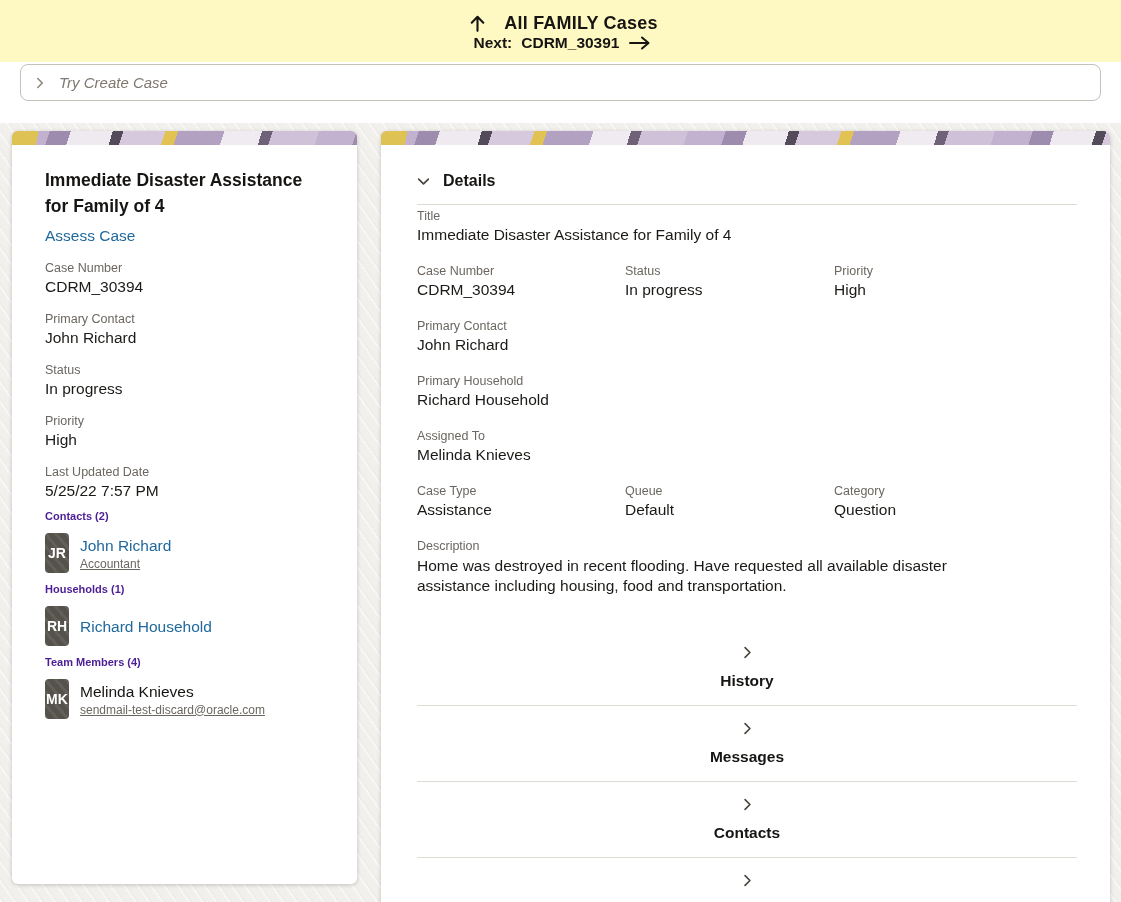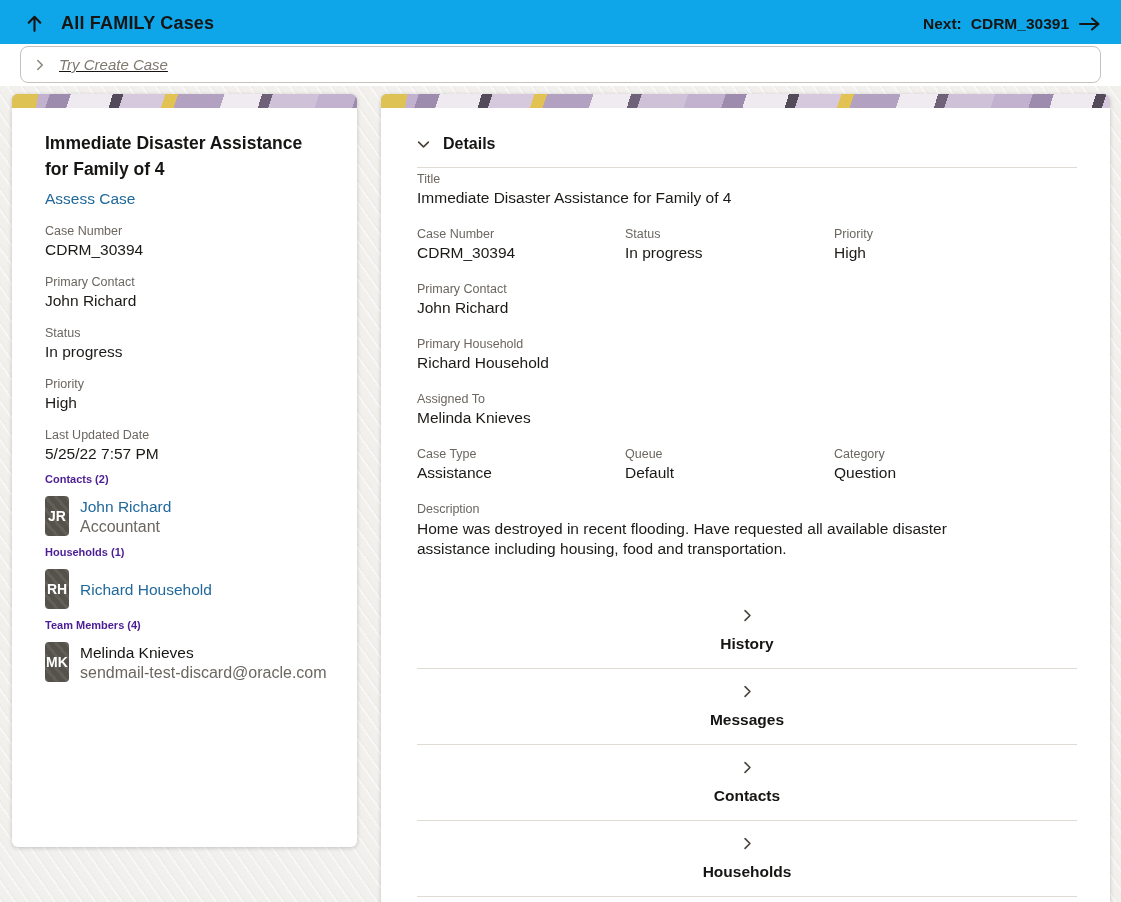--- a/index.html
+++ b/index.html
@@ -5,28 +5,28 @@
   * { margin:0; padding:0; box-sizing:border-box; }
   html,body { width:1121px; height:902px; overflow:hidden; }
   body {
     font-family:"Liberation Sans", sans-serif;
     color:#161513;
     background:#ffffff;
   }
   .app { width:1121px; height:902px; display:flex; flex-direction:column; background:#ffffff; }
 
   
-  .topbar { display:flex; justify-content:space-between; align-items:center; padding:13px 20px 10px 24px; background:#0ea5e9; }
+  .topbar { display:flex; justify-content:space-between; align-items:center; padding:13px 20px 10px 24px; background:#fef9c3;flex-direction:column; }
   .topbar-left { display:flex; align-items:center; gap:16px; }
   .icon-btn { display:inline-flex; align-items:center; justify-content:center; cursor:pointer; background:none; border:none; }
   .page-title { font-size:18px; font-weight:700; letter-spacing:.2px; }
   .topbar-right { display:flex; align-items:center; gap:9px; font-size:15.5px; font-weight:700; cursor:pointer; }
 
   
-  .create-wrap { padding:2px 20px 3px 20px; background:#fff;text-decoration:underline; }
+  .create-wrap { padding:2px 20px 22px 20px; background:#fff; }
   .create-bar { display:flex; align-items:center; gap:13px; border:1px solid #c6c2bb; border-radius:8px; height:37px; padding:0 13px; background:#fff; cursor:pointer; }
   .create-bar .hint { color:#7e786f; font-style:italic; font-size:15px; }
   .chev { flex:0 0 auto; color:#4a443d; }
   .chev.gray { color:#8a847b; }
   .chev.down { transform:rotate(90deg); }
 
   
   .content {
     flex:1; display:flex; gap:24px; align-items:flex-start;
     padding:8px 11px 0 12px; overflow:hidden;
@@ -56,21 +56,21 @@
   .sfield .fvalue, .dfield .fvalue { font-size:15.5px; color:#1c1a17; }
   .group-header { margin-top:10px; font-size:11px; font-weight:700; color:#4c1d95; cursor:pointer; }
   .person { display:flex; align-items:center; gap:11px; margin-top:11px; }
   .avatar {
     flex:0 0 auto; width:24px; height:40px; border-radius:4px;
     background: repeating-linear-gradient(50deg, rgba(255,255,255,.08) 0 3px, transparent 3px 8px), #55514b;
     color:#fff; font-size:14px; font-weight:700;
     display:flex; align-items:center; justify-content:center;
   }
   .person-name { font-size:15.5px; line-height:19px; }
-  .person-sub { font-size:16px; color:#6b6660; margin-top:2px; }
+  .person-sub { font-size:12px; color:#6b6660; margin-top:2px;text-decoration:underline; }
 
   
   .details-card { flex:1; }
   .details-body { padding:27px 33px 30px 36px; }
   .sec-header { display:flex; align-items:center; gap:13px; font-size:16px; font-weight:700; cursor:pointer; }
   .sec-divider { border:none; border-top:1px solid #dfdbd4; height:0; }
   .hdr-divider { margin-top:14px; }
   .edit-row { display:flex; justify-content:flex-end; margin-top:7px; }
   .edit-btn { font-family:inherit; background:#fff; border:1px solid #968f86; border-radius:4px; padding:7px 17px; font-size:14px; font-weight:600; color:#161513; cursor:pointer; }
   .dfield { margin-top:20px; }

